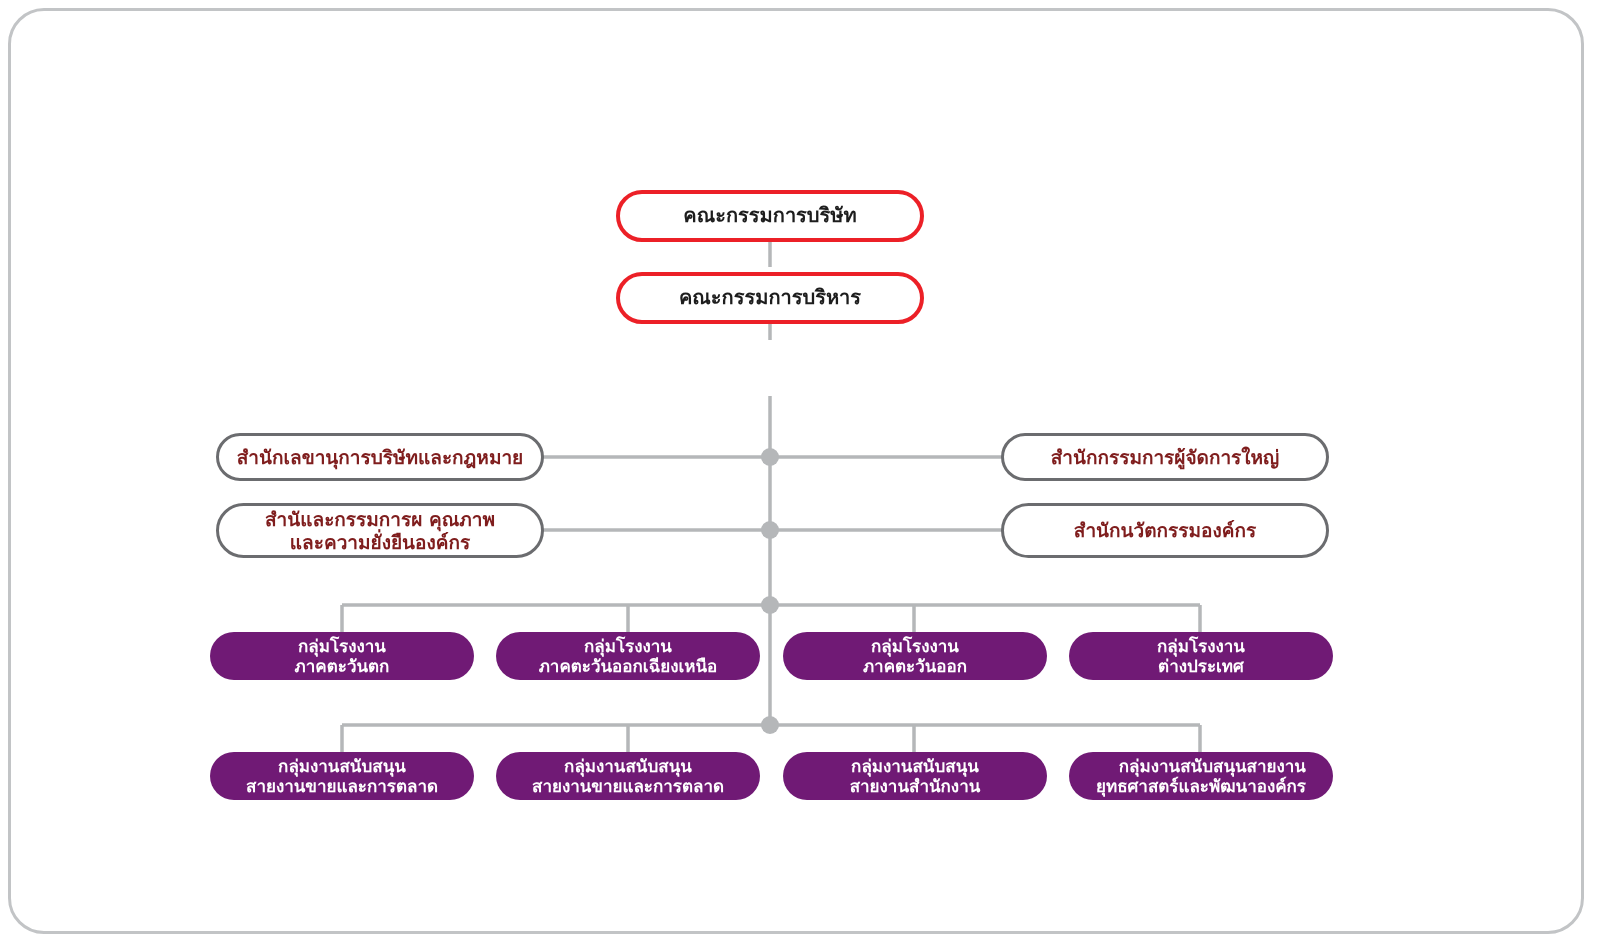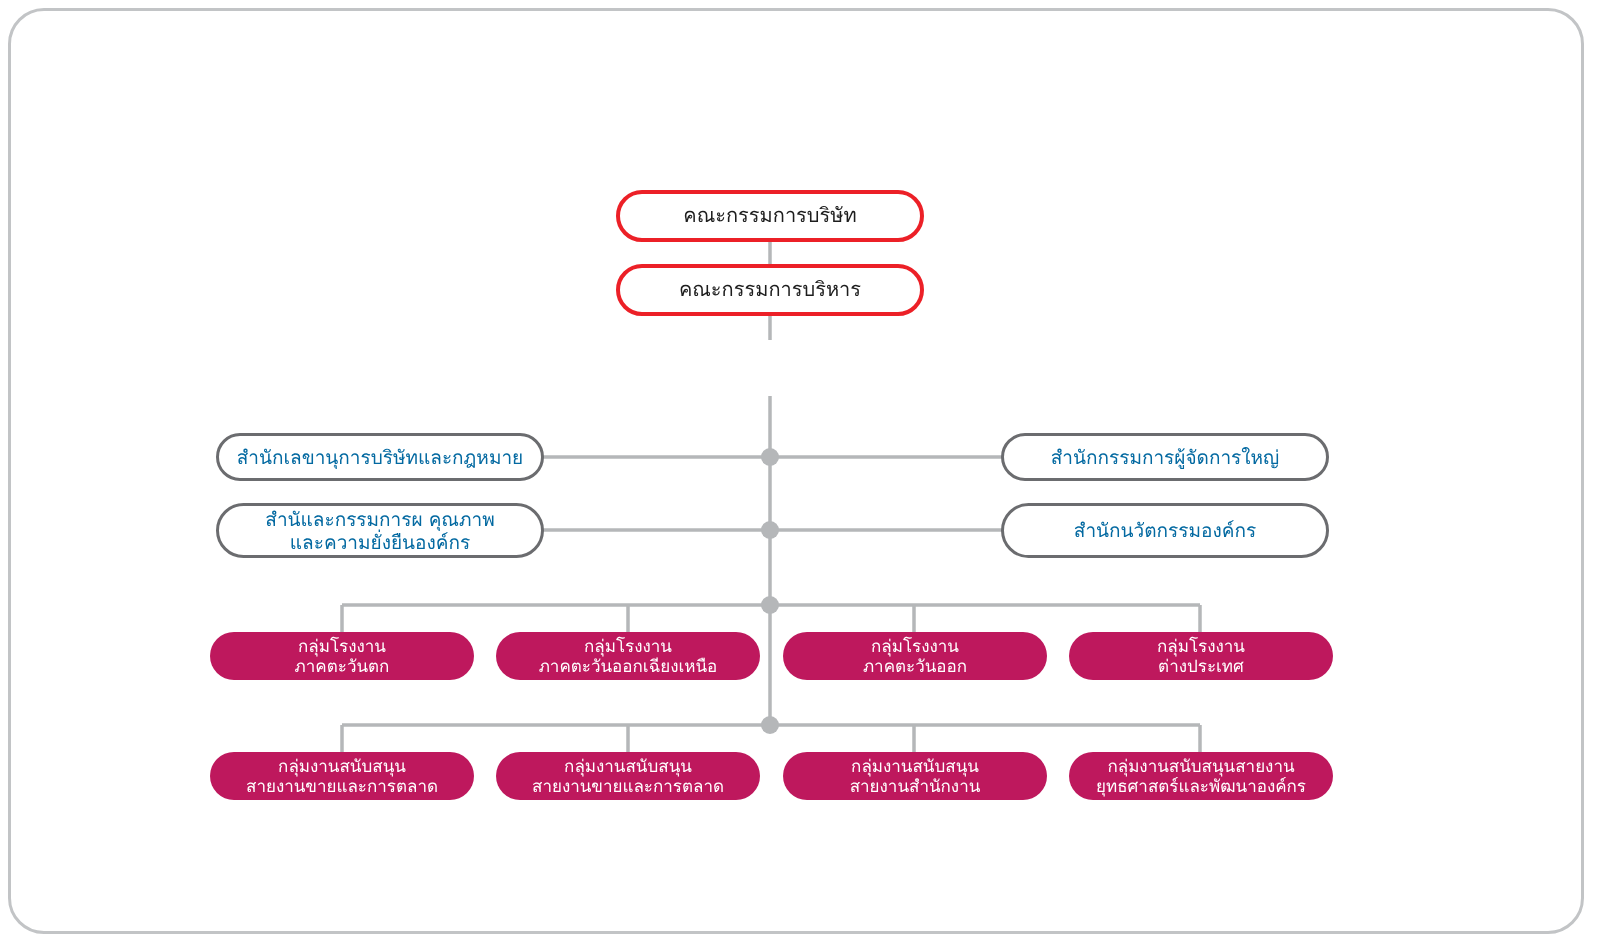--- a/index.html
+++ b/index.html
@@ -9,20 +9,21 @@
   }
   body {
     font-family: "DejaVu Sans", "Liberation Sans", sans-serif;
   }
   #canvas {
     position: relative;
     width: 1600px;
     height: 950px;
     background: #ffffff;
     overflow: hidden;
+    font-weight: bold;
   }
   
   #outer-frame {
     position: absolute;
     left: 8px;
     top: 8px;
     width: 1576px;
     height: 926px;
     border: 3px solid #c2c4c6;
     border-radius: 36px;
@@ -54,25 +55,25 @@
     background: #ffffff;
     border: 4px solid #ec2027;
     border-radius: 999px;
     color: #1d1d1d;
     font-size: 20px;
   }
   .node.outline {
     background: #ffffff;
     border: 3px solid #6b6c6f;
     border-radius: 999px;
-    color: #0369a1;
+    color: #7f1d1d;
     font-size: 19px;
   }
   .node.filled {
-    background: #be185d;
+    background: #701a75;
     border: none;
     border-radius: 999px;
     color: #ffffff;
     font-size: 17px;
   }
   .node .label {
     display: block;
     padding: 0 14px;
     white-space: pre-line;
   }
@@ -114,21 +115,21 @@
       <circle cx="770" cy="530" r="9"></circle>
       <circle cx="770" cy="605" r="9"></circle>
       <circle cx="770" cy="725" r="9"></circle>
     </g>
   </svg>
 
   <div class="node red" style="left:616px; top:190px; width:308px; height:52px;">
     <span class="label">คณะกรรมการบริษัท</span>
   </div>
 
-  <div class="node red" style="left:616px; top:264px; width:308px; height:52px;">
+  <div class="node red" style="left:616px; top:272px; width:308px; height:52px;">
     <span class="label">คณะกรรมการบริหาร</span>
   </div>
 
 
   <div class="node outline" style="left:216px; top:433px; width:328px; height:48px;">
     <span class="label">สำนักเลขานุการบริษัทและกฎหมาย</span>
   </div>
 
   <div class="node outline" style="left:216px; top:503px; width:328px; height:55px;">
     <span class="label">สำนัและกรรมการผ คุณภาพ
@@ -171,18 +172,18 @@
   <div class="node filled" style="left:496px; top:752px; width:264px; height:48px;">
     <span class="label">กลุ่มงานสนับสนุน
 สายงานขายและการตลาด</span>
   </div>
 
   <div class="node filled" style="left:783px; top:752px; width:264px; height:48px;">
     <span class="label">กลุ่มงานสนับสนุน
 สายงานสำนักงาน</span>
   </div>
 
-  <div class="node filled" style="left:1069px; top:752px; width:264px; height:48px;">
+  <div class="node filled" style="left:1069px; top:752px; width:264px; height:48px;text-align:right;">
     <span class="label">กลุ่มงานสนับสนุนสายงาน
 ยุทธศาสตร์และพัฒนาองค์กร</span>
   </div>
 
 </div>
 
 </body></html>

